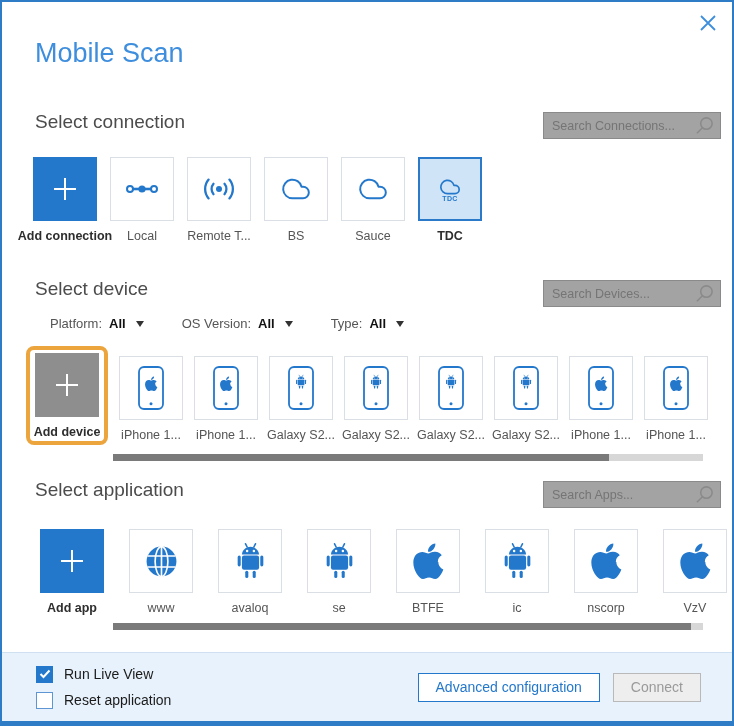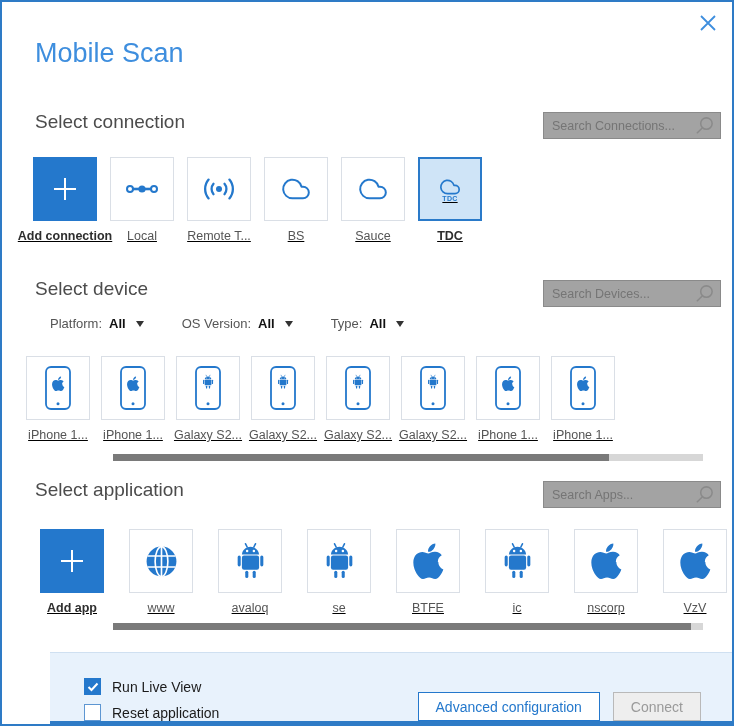--- a/index.html
+++ b/index.html
@@ -3,21 +3,21 @@
 <meta charset="utf-8">
 <style>
   html,body{margin:0;padding:0;background:#fff;font-family:"Liberation Sans",sans-serif;}
   .dialog{position:relative;width:734px;height:726px;box-sizing:border-box;border:2px solid #2e7bc6;background:#fff;overflow:hidden;}
   .title{position:absolute;left:33px;top:36px;font-size:27px;color:#3e8ede;font-weight:400;}
   .close-btn{position:absolute;right:13px;top:11px;width:22px;height:22px;background:none;border:none;padding:0;cursor:pointer;}
   .sec-heading{position:absolute;font-size:19px;color:#4c4c4c;}
   .search{position:absolute;width:178px;height:27px;border:1px solid #8a8a8a;background:#a3a3a3;display:flex;align-items:center;box-sizing:border-box;}
   .search input{flex:1;border:none;outline:none;font-family:"Liberation Sans",sans-serif;font-size:12.5px;color:#444;padding:0 4px 0 8px;min-width:0;background:transparent;}
   .search .mag{display:flex;align-items:center;padding-right:5px;}
-  .tiles{position:absolute;display:flex;align-items:flex-start;text-decoration:underline;}
+  .tiles{position:absolute;display:flex;align-items:flex-start;}
   .cell{display:flex;flex-direction:column;align-items:center;width:64px;}
   .cell .tlabel{margin-top:8px;font-size:12.5px;color:#555;white-space:nowrap;}
   .cell.bold .tlabel{color:#2e2e2e;font-weight:bold;}
   .tile{width:64px;height:64px;box-sizing:border-box;border:1px solid #dadfe6;background:#fff;display:flex;flex-direction:column;align-items:center;justify-content:center;cursor:pointer;}
   .tile.add-blue{background:#2478cc;border:none;}
   .tile.add-gray{background:#8e8e8e;border:none;}
   .tile.selected{background:#cfe4f7;border:2px solid #2a7ac9;}
   .icon-sub{font-size:7px;font-weight:bold;color:#2478cc;margin-top:-2px;letter-spacing:.3px;}
   .conn-row{left:31px;top:155px;gap:13px;}
   .dev-row{left:24px;top:344px;gap:11px;}
@@ -26,21 +26,21 @@
   .app-row{left:38px;top:527px;gap:25px;}
   .filters{position:absolute;left:48px;top:314px;display:flex;gap:38px;font-size:13px;align-items:center;}
   .filter{display:flex;align-items:center;gap:7px;cursor:pointer;}
   .filter .flabel{color:#555;}
   .filter .fvalue{color:#111;font-weight:bold;}
   .filter .arrow{width:0;height:0;border-left:4.5px solid transparent;border-right:4.5px solid transparent;border-top:6px solid #333;margin-left:3px;}
   .scrollbar{position:absolute;left:111px;width:590px;height:7px;background:#d7d7d7;}
   .scrollbar .thumb{height:100%;background:#7a7a7a;}
   .sb-dev{top:452px;}
   .sb-app{top:621px;}
-  .footer{position:absolute;left:0;right:0;bottom:0;height:68px;background:#e8f2fc;border-top:1px solid #cfe0f1;border-bottom:3px solid #2e7bc6;box-sizing:content-box;display:flex;align-items:flex-end;margin-left:48px;}
+  .footer{position:absolute;left:0;right:0;bottom:0;height:68px;background:#e8f2fc;border-top:1px solid #cfe0f1;border-bottom:3px solid #2e7bc6;box-sizing:content-box;display:flex;align-items:center;}
   .fchecks{display:flex;flex-direction:column;gap:9px;margin-left:34px;}
   .checkrow{display:flex;align-items:center;gap:11px;cursor:pointer;}
   .checkbox{width:17px;height:17px;box-sizing:border-box;border:1px solid #5d96d2;background:#fff;display:flex;align-items:center;justify-content:center;}
   .checkbox.checked{background:#2478cc;border-color:#2478cc;}
   .checkrow .clabel{font-size:14px;color:#1b1b1b;}
   .fbuttons{margin-left:auto;margin-right:31px;display:flex;gap:13px;align-items:center;}
   .btn{height:29px;font-family:"Liberation Sans",sans-serif;font-size:14px;cursor:pointer;box-sizing:border-box;}
   .btn-advanced{background:#fff;border:1px solid #2478cc;color:#2478cc;padding:0 17px;}
   .btn-connect{background:#eeeeee;border:1px solid #b9b9b9;color:#9a9a9a;padding:0 17px;min-width:84px;}
 </style>
@@ -158,20 +158,32 @@
       <span class="fvalue">All</span>
       <span class="arrow"></span>
     </div>
     <div class="filter">
       <span class="flabel">Type:</span>
       <span class="fvalue">All</span>
       <span class="arrow"></span>
     </div>
   </div>
   <div class="tiles dev-row">
+      <div class="highlight">
+        <div class="cell bold">
+          <div class="tile add-gray">
+            <span style="display: flex; align-items: center; justify-content: center;">
+              <svg width="34" height="34" viewBox="0 0 34 34">
+                <path d="M17 6v22M6 17h22" stroke="#fff" stroke-width="2" fill="none"></path>
+              </svg>
+            </span>
+          </div>
+          <span class="tlabel">Add device</span>
+        </div>
+      </div>
       <div class="cell">
         <div class="tile">
           <span style="display: flex; align-items: center; justify-content: center;">
             <svg width="30" height="46" viewBox="0 0 30 46">
               <rect x="3" y="2" width="24" height="42" rx="5" fill="#fff" stroke="#2478cc" stroke-width="1.8"></rect>
               <circle cx="15" cy="38.8" r="1.5" fill="#2478cc"></circle>
               <g transform="translate(8.9 10.5) scale(0.032)">
                 <path fill="#2478cc" d="M318.7 268.7c-.2-36.7 16.4-64.4 50-84.8-18.8-26.9-47.2-41.7-84.7-44.6-35.5-2.8-74.3 20.7-88.5 20.7-15 0-49.4-19.7-76.4-19.7C63.3 140.3 4 184.8 4 275.5c0 26.8 4.9 54.5 14.7 83.1 13.1 37.6 60.4 129.7 109.7 128.2 25.8-.6 44-18.3 77.5-18.3 32.5 0 49.3 18.3 78 18.3 49.7-.7 92.5-84.4 105-122.1-66.7-31.4-63.2-92.1-63.2-96zm-56.6-164.2c27.3-32.4 24.8-61.9 24-72.5-24.1 1.4-52 16.4-67.9 34.9-17.5 19.8-27.8 44.3-25.6 71.9 26.1 2 49.9-11.4 69.5-34.3z"></path>
               </g>
             </svg>

